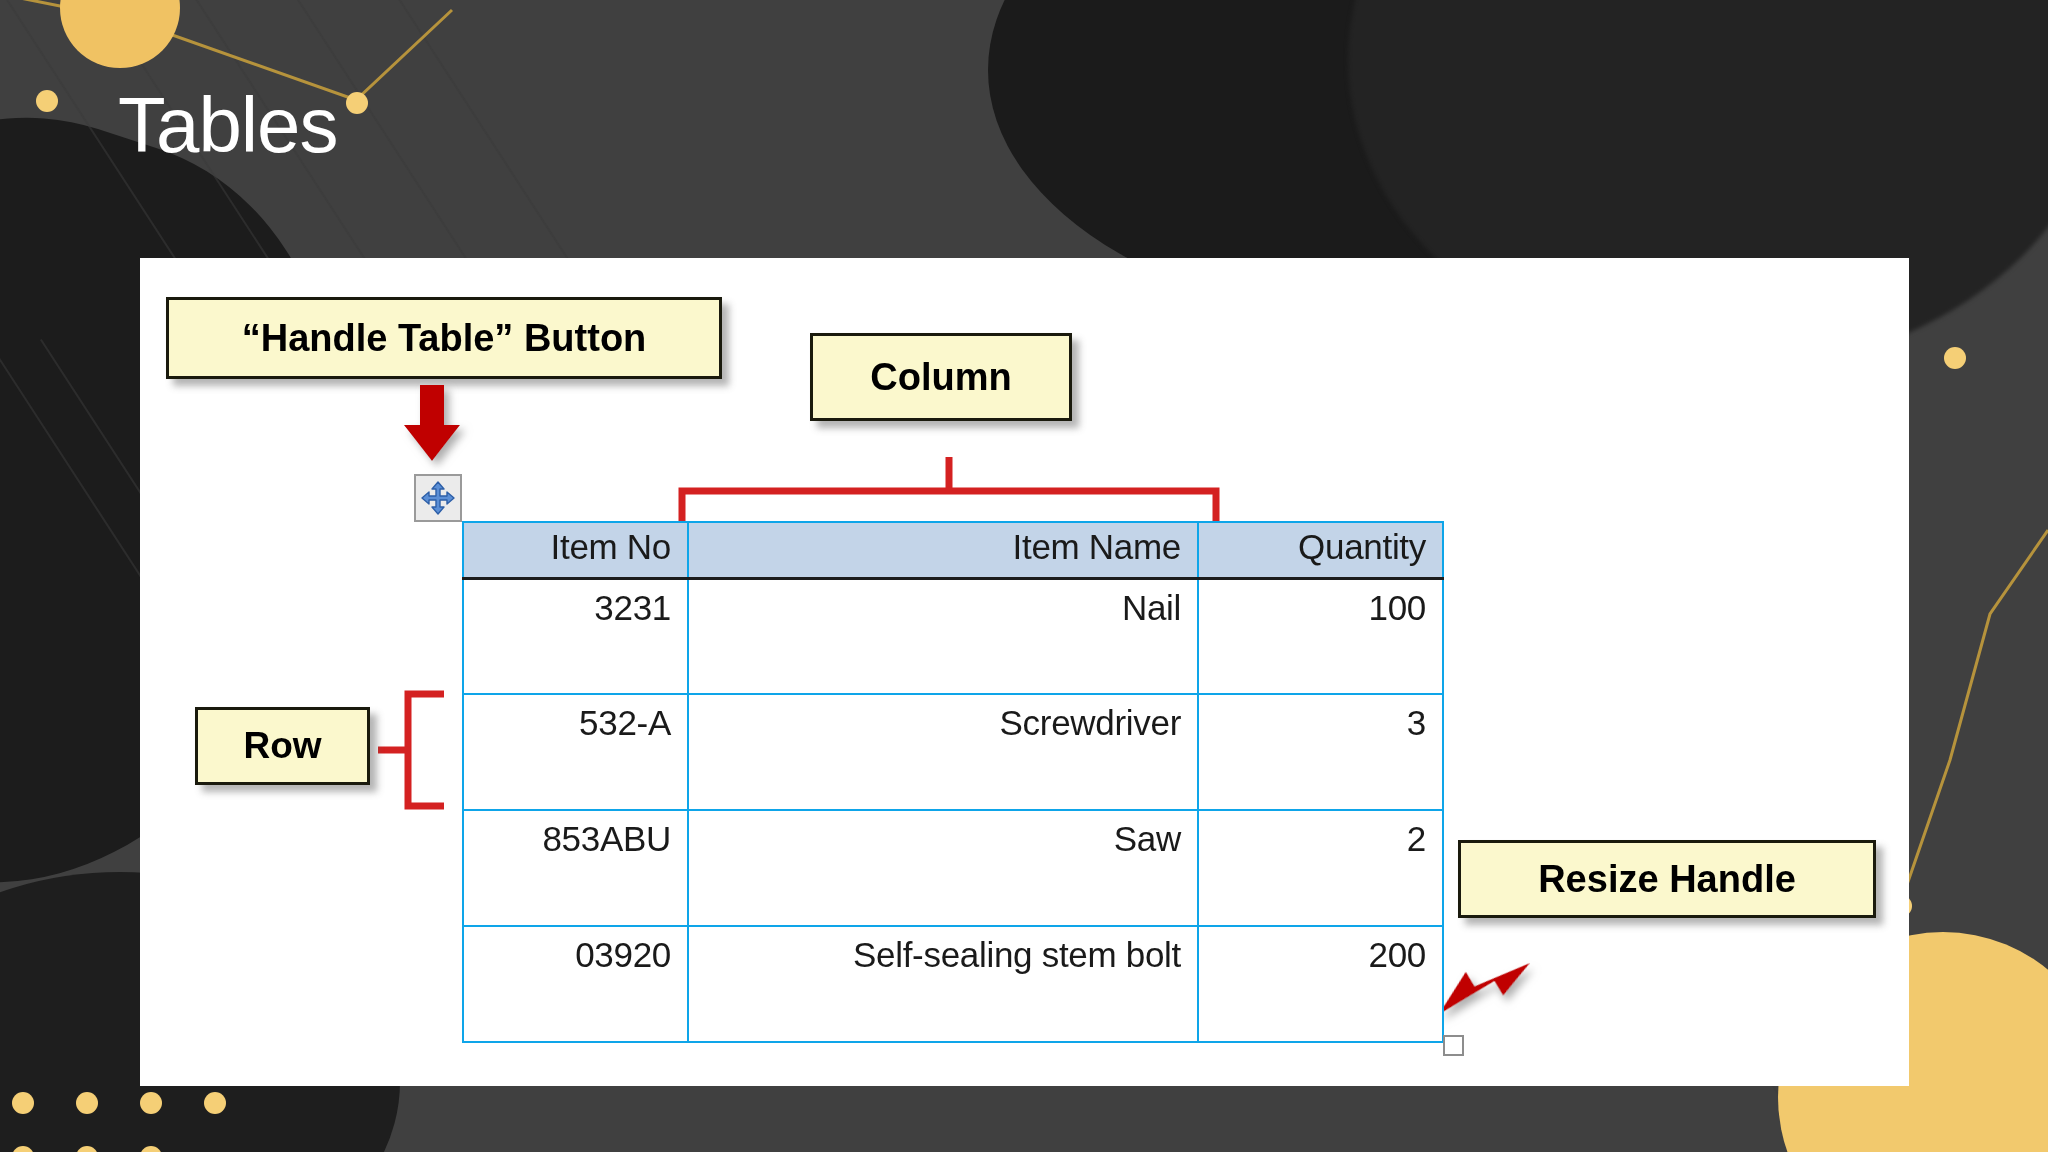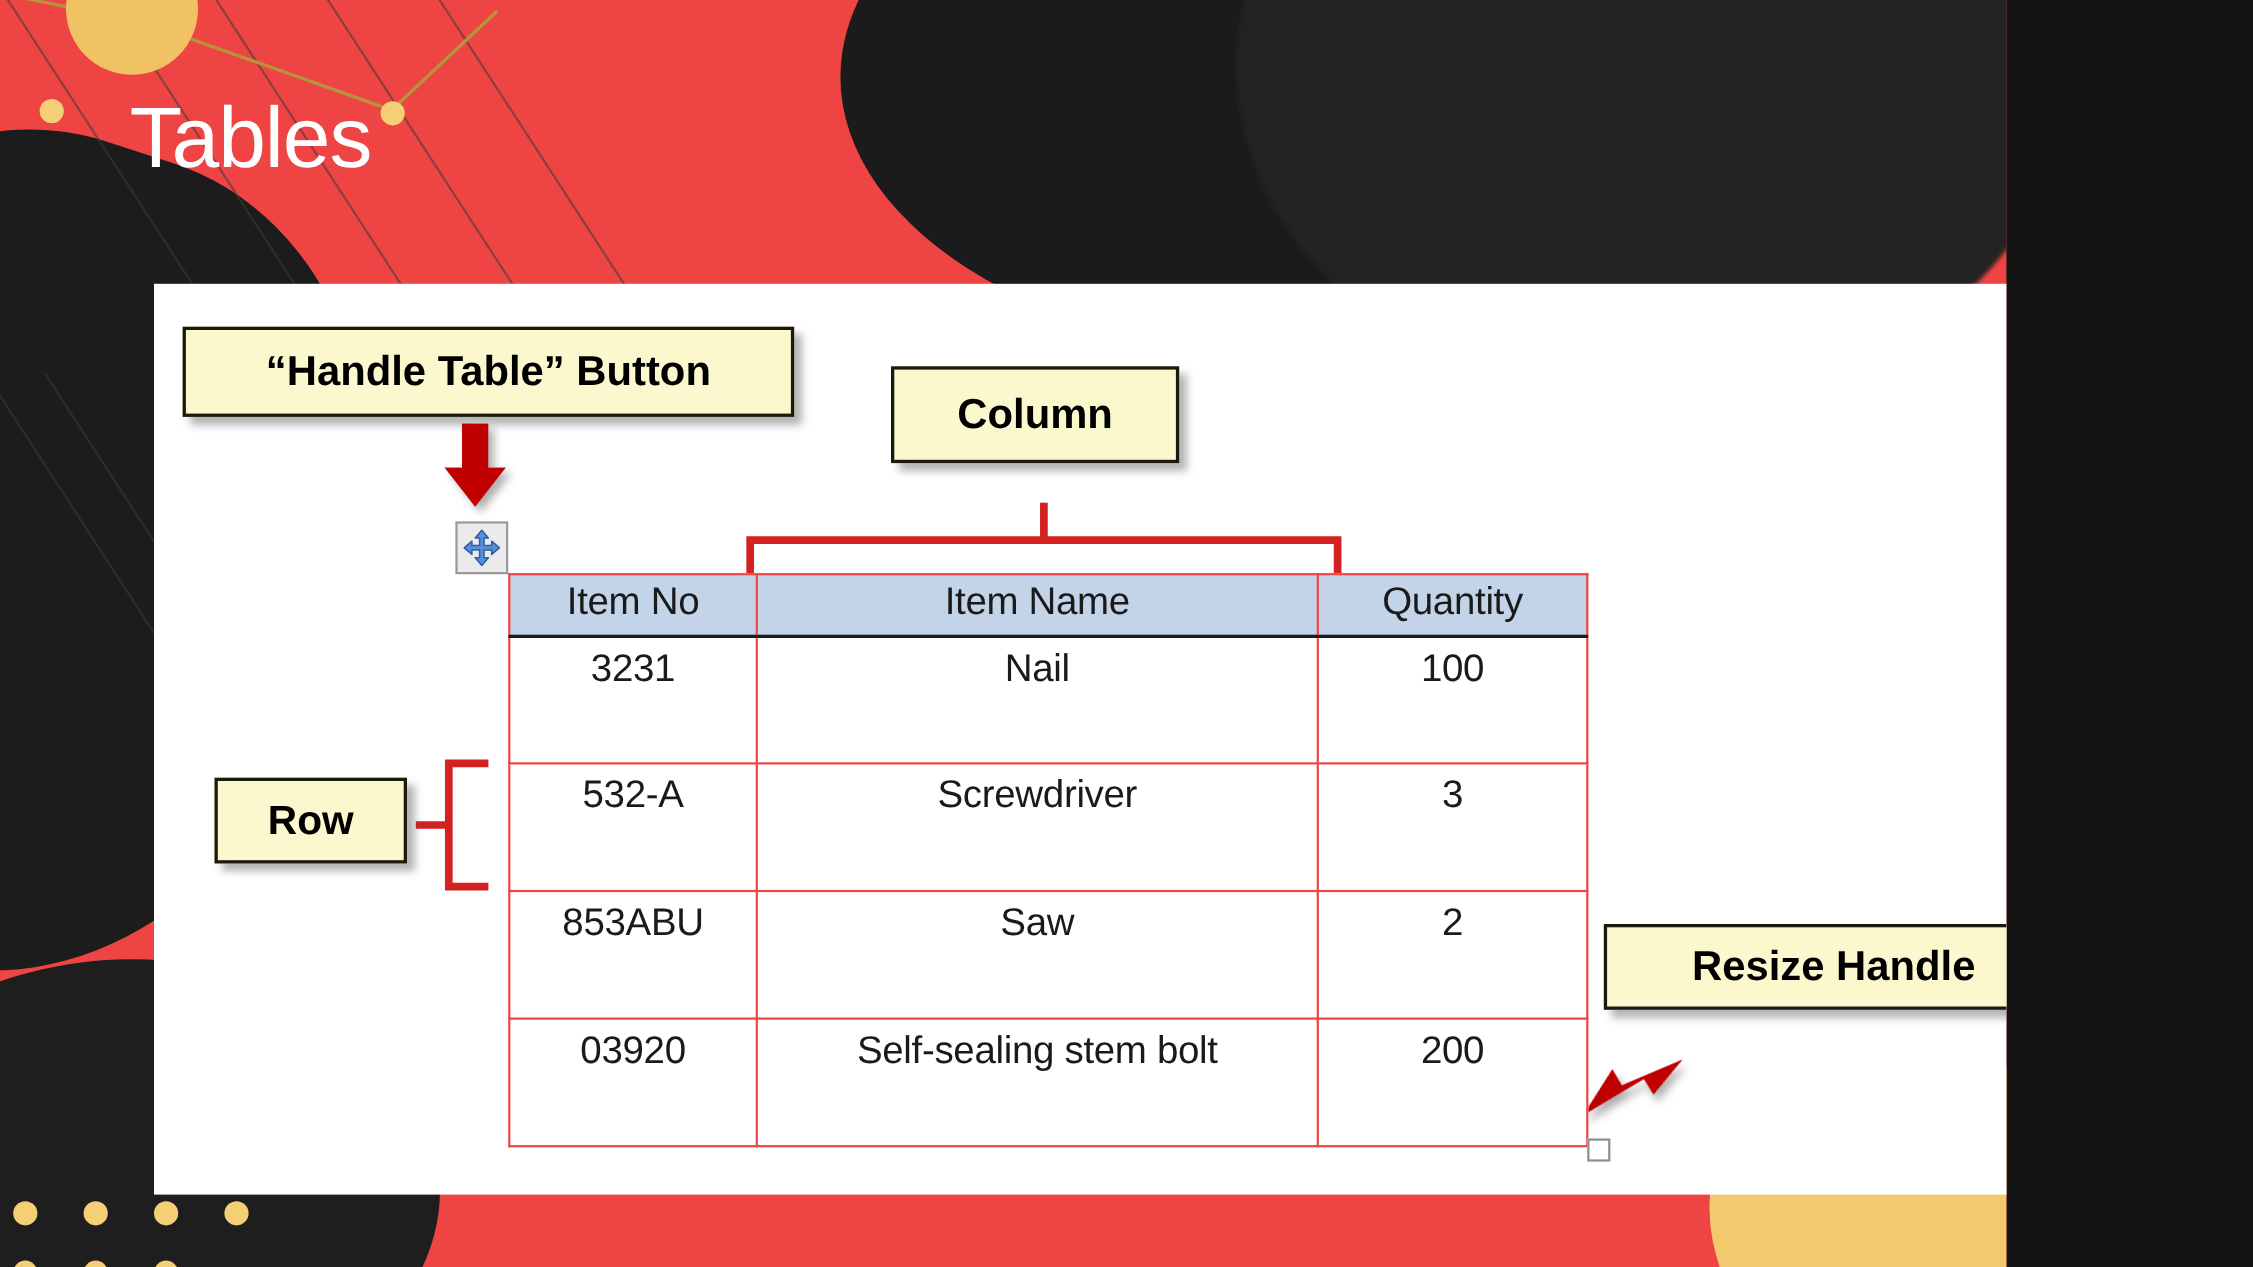--- a/index.html
+++ b/index.html
@@ -4,22 +4,22 @@
 <style>
   * { box-sizing: border-box; margin: 0; padding: 0; }
   html, body {
     width: 2048px; height: 1152px;
     overflow: hidden;
     background: #141414;
     font-family: "Liberation Sans", sans-serif;
   }
   #stage {
     position: relative;
-    width: 1824px; height: 1152px;
-    background: #ef4444;
+    width: 2048px; height: 1152px;
+    background: #404040;
     overflow: hidden;
   }
 
   
   .bg-layer { position: absolute; inset: 0; overflow: hidden; pointer-events: none; }
 
   .blob {
     position: absolute;
     border-radius: 50%;
   }
@@ -163,23 +163,23 @@
   
   #word-table {
     position: absolute;
     left: 462px; top: 521px;
     width: 980px;
     border-collapse: collapse;
     table-layout: fixed;
     background: #ffffff;
   }
   #word-table td, #word-table th {
-    border: 2px solid #ef4444;
+    border: 2px solid #0ea5e9;
     padding: 8px 16px;
-    text-align: center;
+    text-align: right;
     vertical-align: top;
     font-size: 35px;
     font-weight: normal;
     color: #1a1a1a;
     font-family: "Liberation Sans", sans-serif;
     white-space: nowrap;
     letter-spacing: -.3px;
   }
   #word-table thead th {
     background: #c3d4e8;

